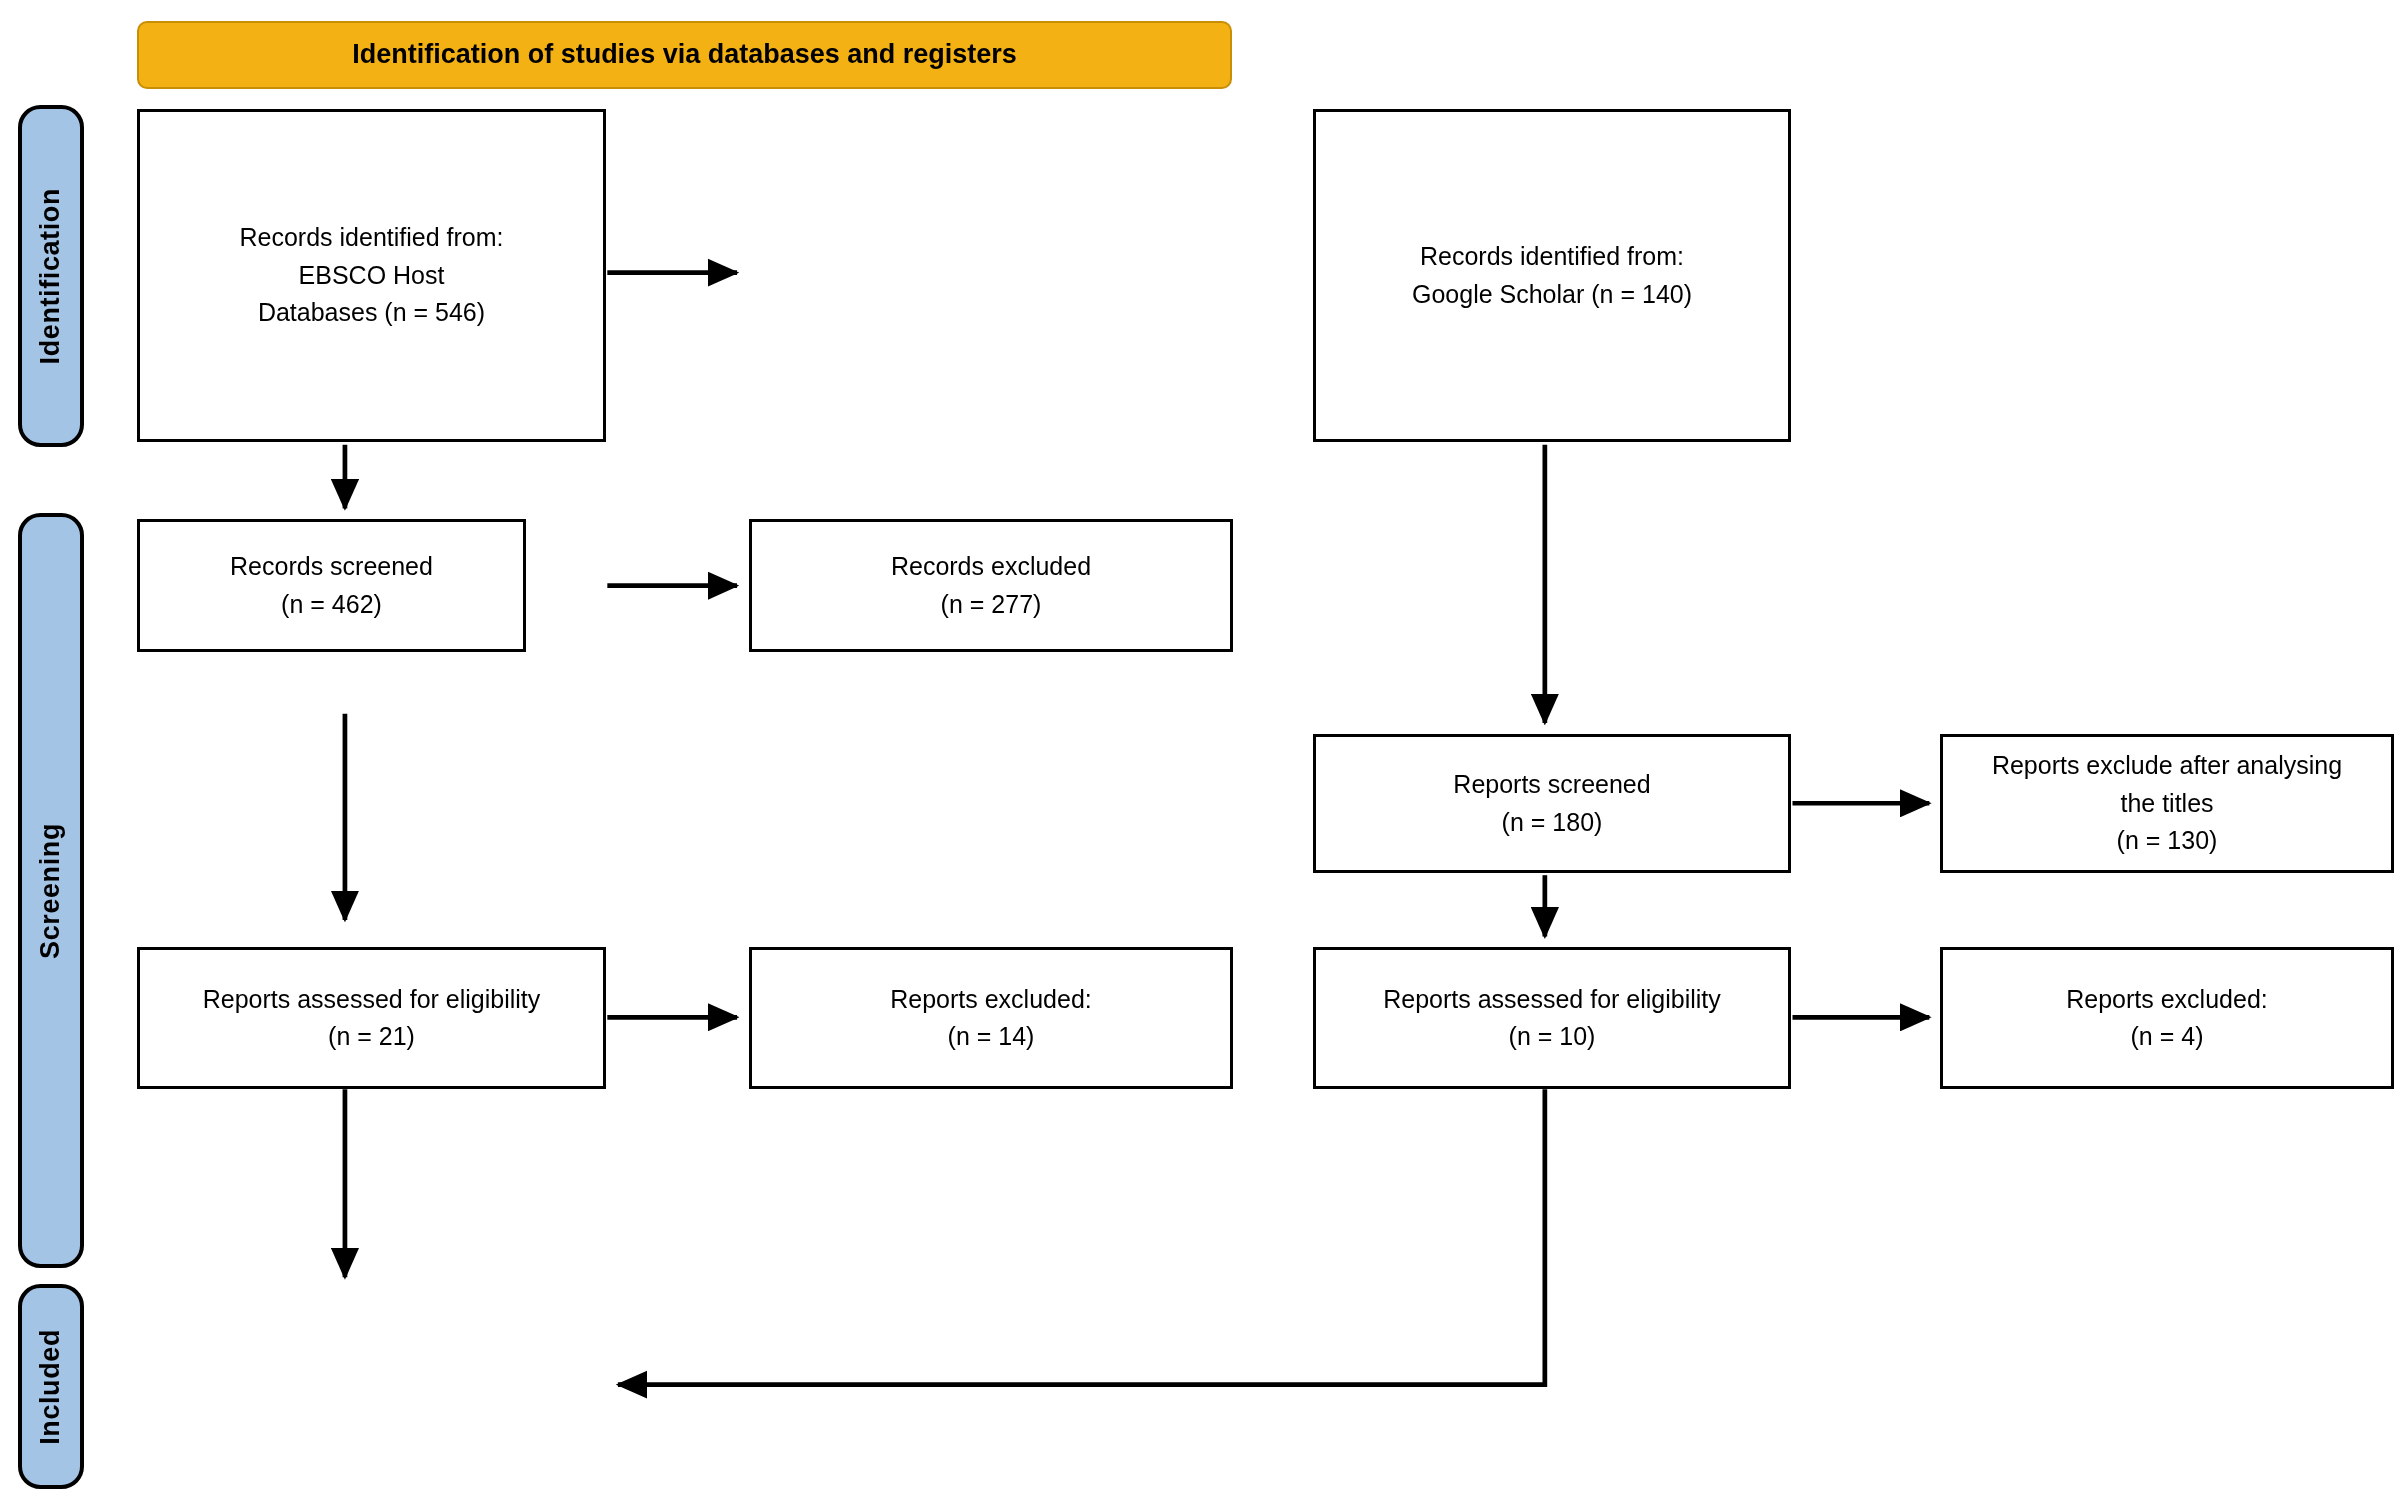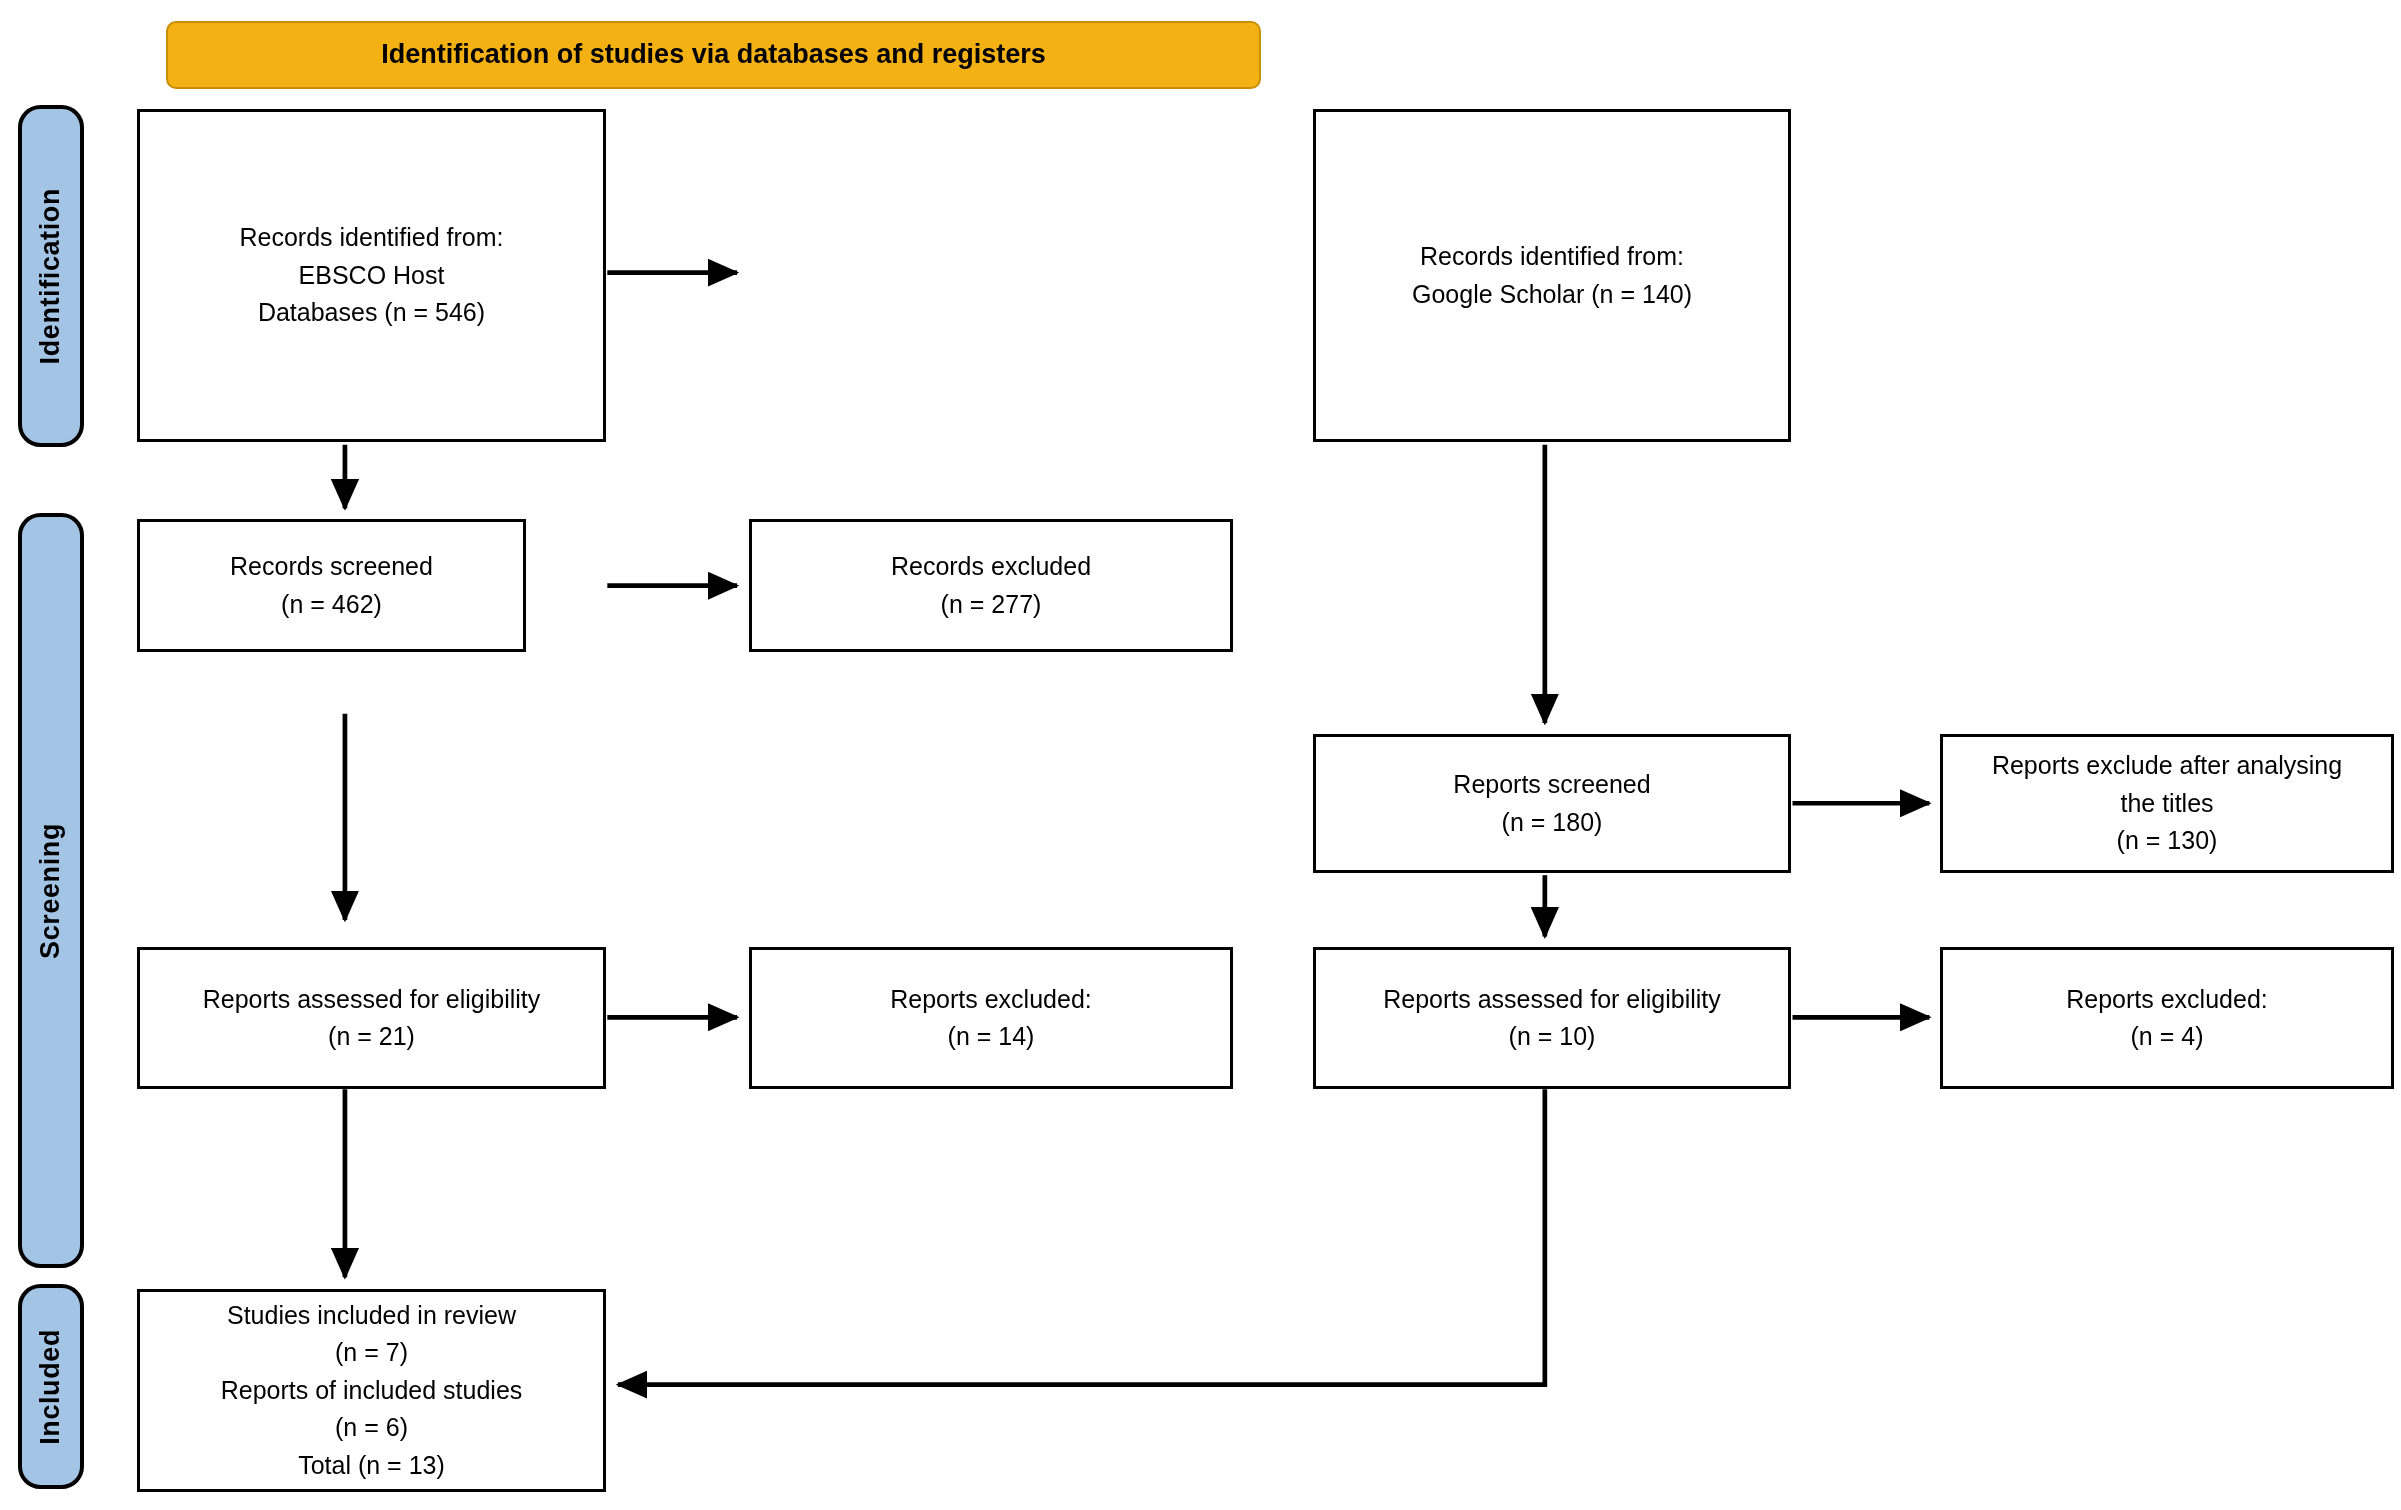--- a/index.html
+++ b/index.html
@@ -13,21 +13,20 @@
   .arrows{position:absolute;left:0;top:0;width:2401px;height:1511px;}
   .hdr{
     position:absolute;
     background:var(--header-fill,#F3B114);
     border:2.9px solid var(--header-border,#C88E06);
     border-radius:10px;
     display:flex;align-items:center;justify-content:center;
     font-weight:bold;font-size:27px;
     box-sizing:border-box;
     text-align:center;
-    margin-left:29px;
   }
   .box{
     position:absolute;
     background:var(--box-fill,#ffffff);
     border:3.5px solid #000;
     box-sizing:border-box;
     display:flex;align-items:center;justify-content:center;
     text-align:center;
     font-size:25px;line-height:1.5;
     white-space:pre-line;
@@ -127,22 +126,15 @@
   </div>
   <div class="box" style="left:1313px;top:947px;width:478px;height:142px">
     <span>Reports assessed for eligibility
 (n = 10)</span>
   </div>
   <div class="box" style="left:1940px;top:947px;width:454px;height:142px">
     <span>Reports excluded:
 (n = 4)</span>
   </div>
 
-  <div class="box" style="left:137px;top:1289px;width:469px;height:203px">
-    <span>Studies included in review
-(n = 7)
-Reports of included studies
-(n = 6)
-Total (n = 13)</span>
-  </div>
 
 </div>
 
 
 </body></html>

